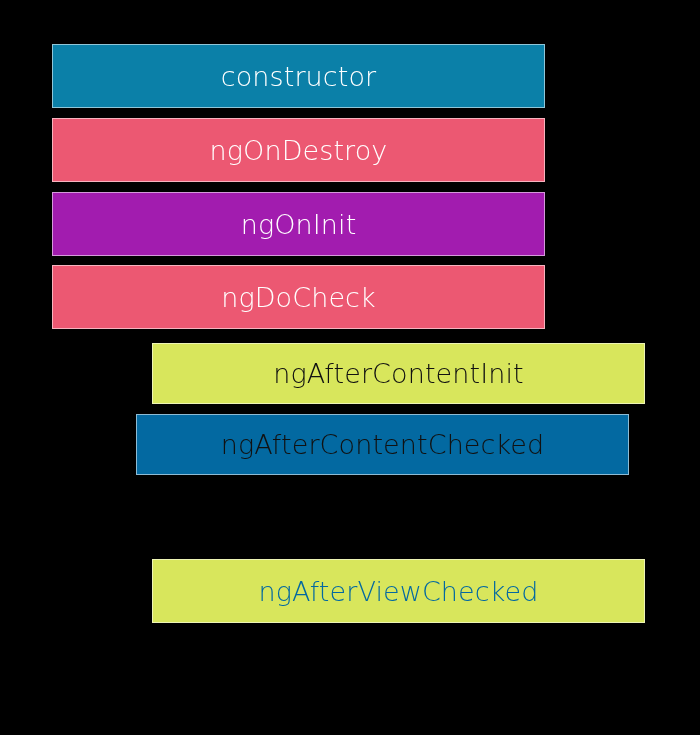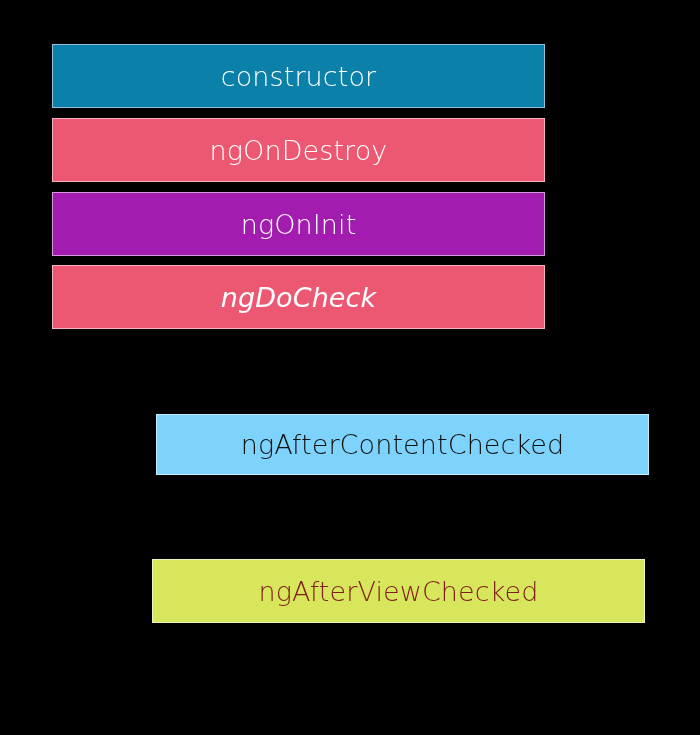--- a/index.html
+++ b/index.html
@@ -46,22 +46,25 @@
 <div id="diagram" style="background: rgb(0, 0, 0); width: 556px; height: 735px;">
     <div class="hook-bar" style="left: 52px; top: 44px; width: 493px; height: 64px; background: rgb(11, 128, 168);">
       <span class="hook-label" style="color: rgb(255, 255, 255);">constructor</span>
     </div>
     <div class="hook-bar" style="left: 52px; top: 118px; width: 493px; height: 64px; background: rgb(236, 88, 114);">
       <span class="hook-label" style="color: rgb(255, 255, 255);">ngOnDestroy</span>
     </div>
     <div class="hook-bar" style="left: 52px; top: 192px; width: 493px; height: 64px; background: #a21caf;">
       <span class="hook-label" style="color: rgb(255, 255, 255);">ngOnInit</span>
     </div>
-    <div class="hook-bar" style="left: 52px; top: 265px; width: 493px; height: 64px; background: rgb(236, 88, 114); font-style: italic;">
+    <div class="hook-bar" style="left: 52px; top: 265px; width: 493px; height: 64px; background: rgb(236, 88, 114);">
       <span class="hook-label" style="color: rgb(255, 255, 255);">ngDoCheck</span>
     </div>
-    <div class="hook-bar" style="left: 156px; top: 414px; width: 493px; height: 61px; background: #7dd3fc;">
+    <div class="hook-bar" style="left: 152px; top: 343px; width: 493px; height: 61px; background: rgb(216, 230, 92);">
+      <span class="hook-label" style="color: rgb(17, 17, 17);">ngAfterContentInit</span>
+    </div>
+    <div class="hook-bar" style="left: 136px; top: 414px; width: 493px; height: 61px; background: #0369a1;">
       <span class="hook-label" style="color: rgb(17, 17, 17);">ngAfterContentChecked</span>
     </div>
     <div class="hook-bar" style="left: 152px; top: 559px; width: 493px; height: 64px; background: rgb(216, 230, 92);">
-      <span class="hook-label" style="color: #7f1d1d;">ngAfterViewChecked</span>
+      <span class="hook-label" style="color: #0369a1;">ngAfterViewChecked</span>
     </div>
   </div>
 
 </body></html>

